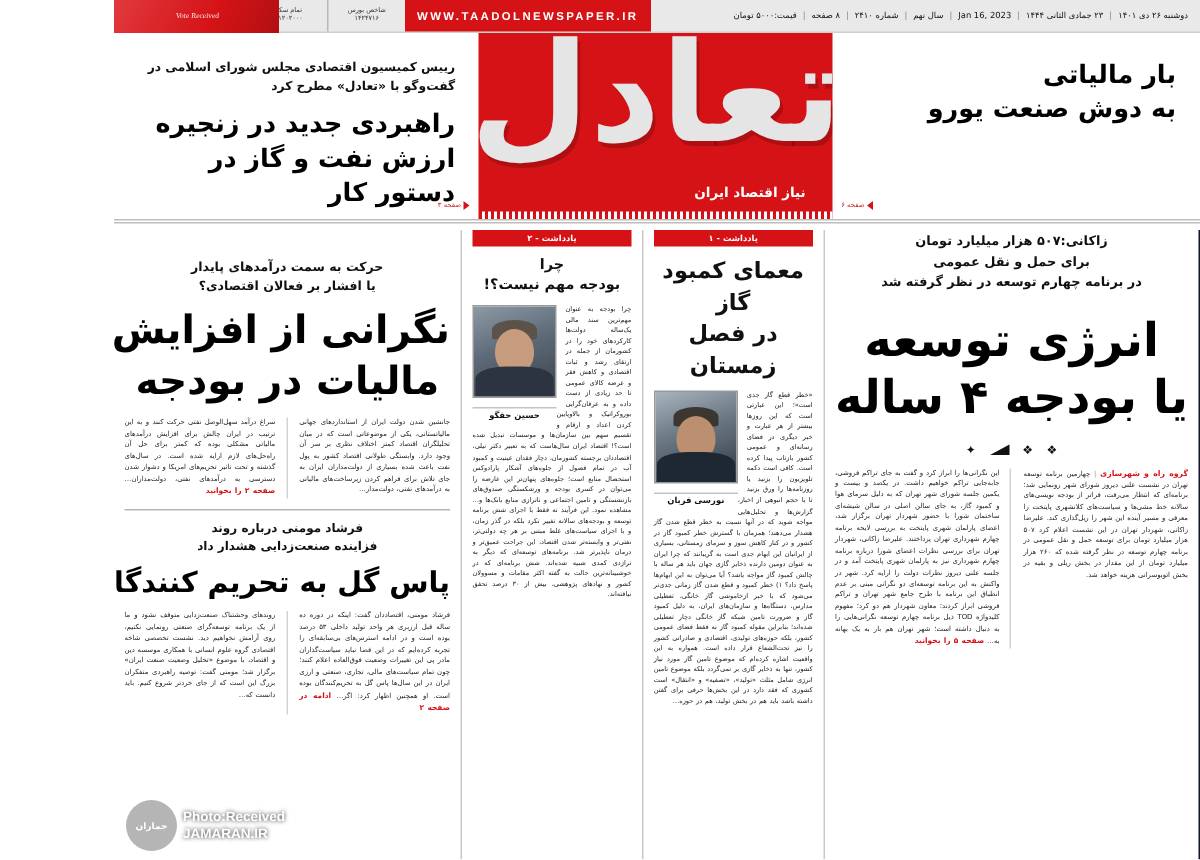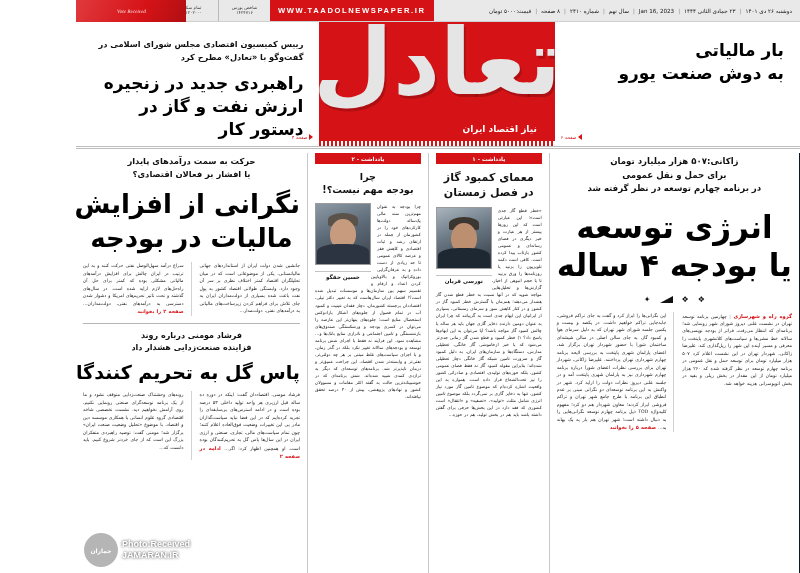--- a/index.html
+++ b/index.html
@@ -232,21 +232,21 @@
   .col-mid2   { width: 150px; }
   .col-right  { width: 268px; border-right: 1px solid #0f172a; }
 
   
   .lead-kicker {
     text-align: center;
     font-size: 8.4px;
     line-height: 1.6;
     font-weight: bold;
     color: #111;
-    margin-top: 2px;
+    margin-top: 18px;
   }
   .lead-head {
     text-align: center;
     font-size: 26px;
     line-height: 1.3;
     font-weight: bold;
     color: #000;
     margin-top: 6px;
     letter-spacing: -.4px;
     white-space: nowrap;
@@ -336,21 +336,21 @@
     background: #d51317;
     color: #fff;
     font-size: 5.6px;
     font-weight: bold;
     text-align: center;
     padding: 2.5px 0;
     margin-bottom: 6px;
   }
   .note-title {
     text-align: center;
-    font-size: 11px;
+    font-size: 15px;
     line-height: 1.4;
     font-weight: bold;
     color: #111;
     margin-bottom: 6px;
     letter-spacing: -.2px;
   }
   .note-title.small { font-size: 9.6px; }
 
   .note-body { position: relative; }
   .note-photo {

